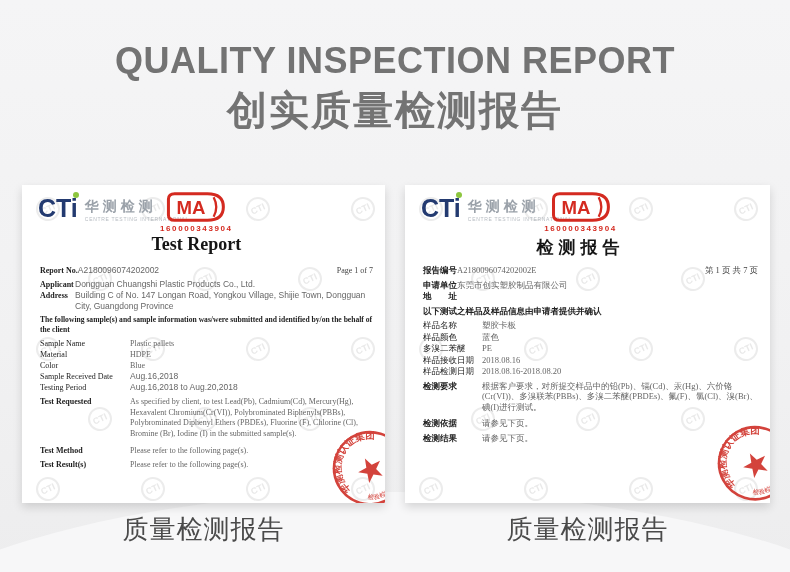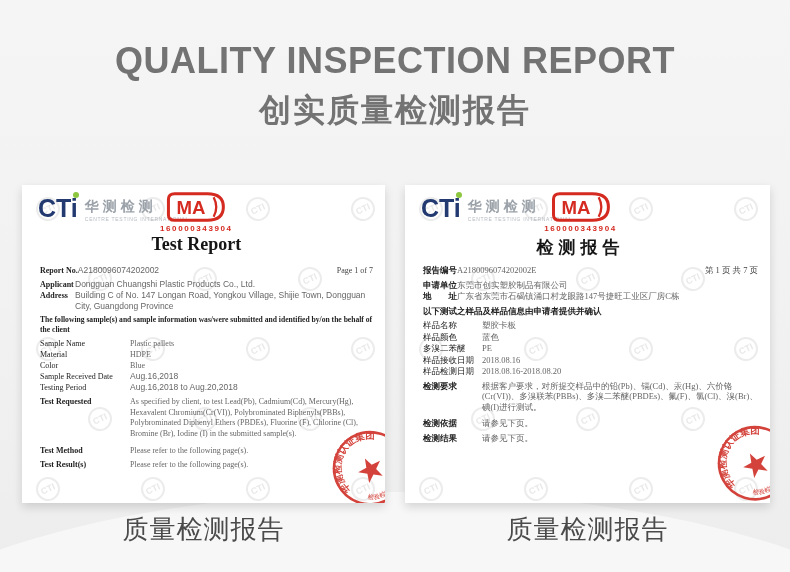--- a/index.html
+++ b/index.html
@@ -8,21 +8,21 @@
     background: linear-gradient(#f5f5f6 0%, #f1f1f2 60%, #ededee 100%);
     font-family: "Liberation Sans", sans-serif;
   }
   .bg-swoosh {
     position: absolute; top: 492px; left: -180px; width: 1150px; height: 420px;
     border-radius: 50%; background: #f7f7f8; z-index: 0;
   }
   
   .titles { position: absolute; top: 40px; left: 0; width: 790px; text-align: center; color: #737373; z-index: 2; }
   .title-en { font-size: 36px; font-weight: 800; letter-spacing: 0.5px; line-height: 42px; }
-  .title-zh { font-size: 32px; font-weight: 700; letter-spacing: 2px; line-height: 52px; margin-top: 2px; }
+  .title-zh { font-size: 40px; font-weight: 700; letter-spacing: 2px; line-height: 52px; margin-top: 2px; }
 
   
   .cert {
     position: absolute; top: 185px; height: 318px; background: #fff;
     box-shadow: 0 4px 9px rgba(0,0,0,0.14); overflow: hidden; z-index: 1;
     font-family: "Liberation Serif", serif; color: #555;
   }
   .cert.left  { left: 22px;  width: 363px; }
   .cert.right { left: 405px; width: 365px; }
 
@@ -241,21 +241,20 @@
       <span class="c-lbl bold">报告编号</span>
       <span class="rv">A2180096074202002E</span>
       <span class="page">第 1 页  共 7 页</span>
     </div>
     <div class="c-line">
       <span class="c-lbl bold w1">申请单位</span>
       <span class="val">东莞市创实塑胶制品有限公司</span>
     </div>
     <div class="c-line">
       <span class="c-lbl bold w1">地　　址</span>
-      <span class="val">广东省东莞市石碣镇涌口村龙眼路147号捷旺工业区厂房C栋</span>
     </div>
     <p class="notice">以下测试之样品及样品信息由申请者提供并确认</p>
     <div class="c-line">
       <span class="c-lbl w2">样品名称</span>
       <span class="val">塑胶卡板</span>
     </div>
     <div class="c-line">
       <span class="c-lbl w2">样品颜色</span>
       <span class="val">蓝色</span>
     </div>

